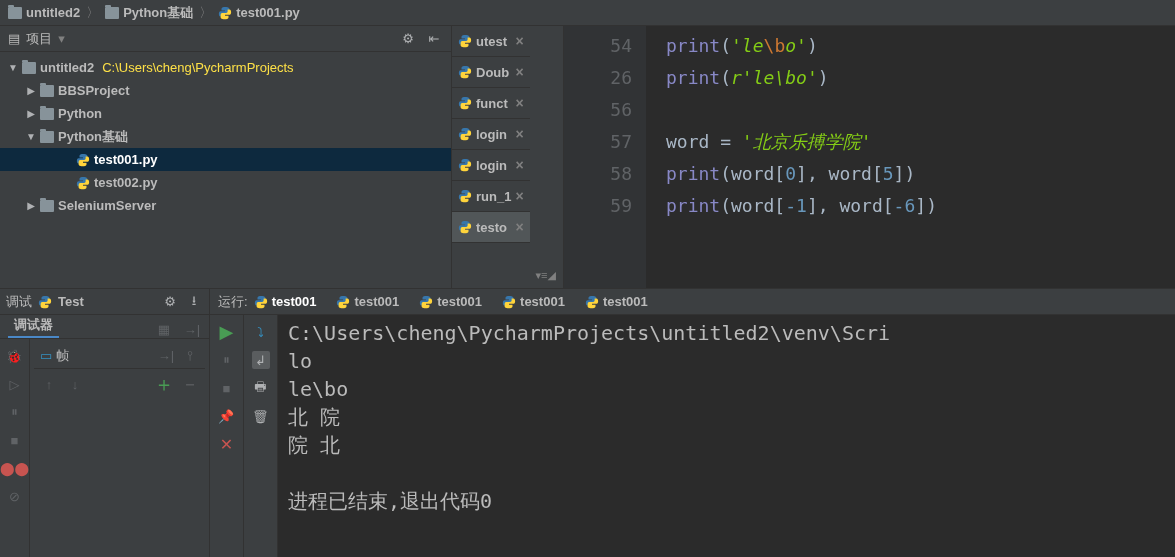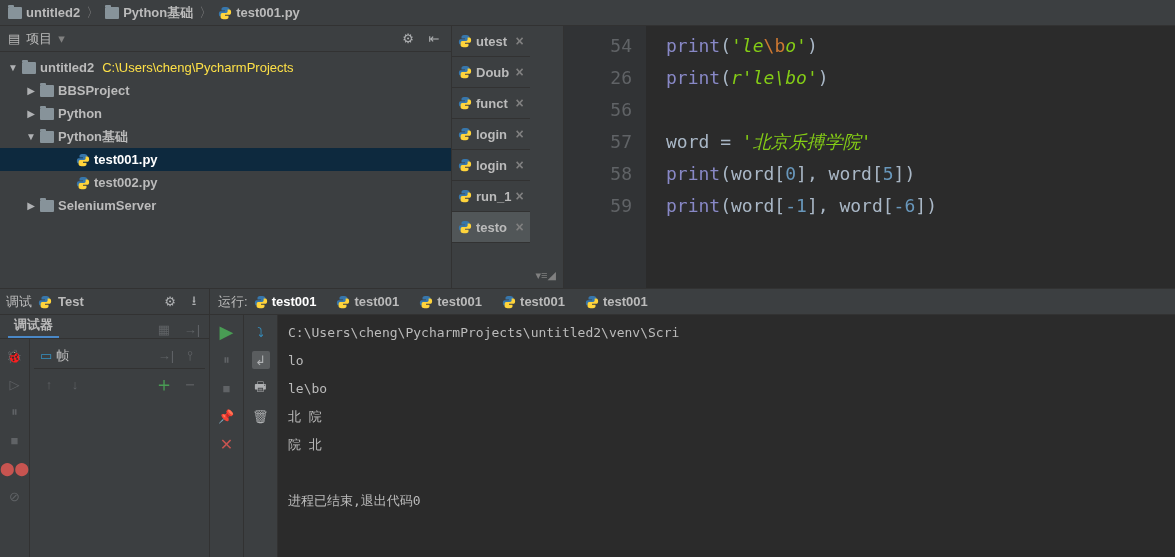--- a/index.html
+++ b/index.html
@@ -228,21 +228,21 @@
       flex-direction: column;
       align-items: center;
       gap: 10px;
       padding-top: 8px;
       border-right: 1px solid #323232;
     }
     .console {
       flex: 1;
       background: #2b2b2b;
       font-family: "Consolas", monospace;
-      font-size: 13px;
+      font-size: 20px;
       color: #bbbbbb;
       padding: 4px 10px;
       line-height: 28px;
       white-space: pre;
       overflow: hidden;
     }
   </style>
 </head>
 <body>
 

